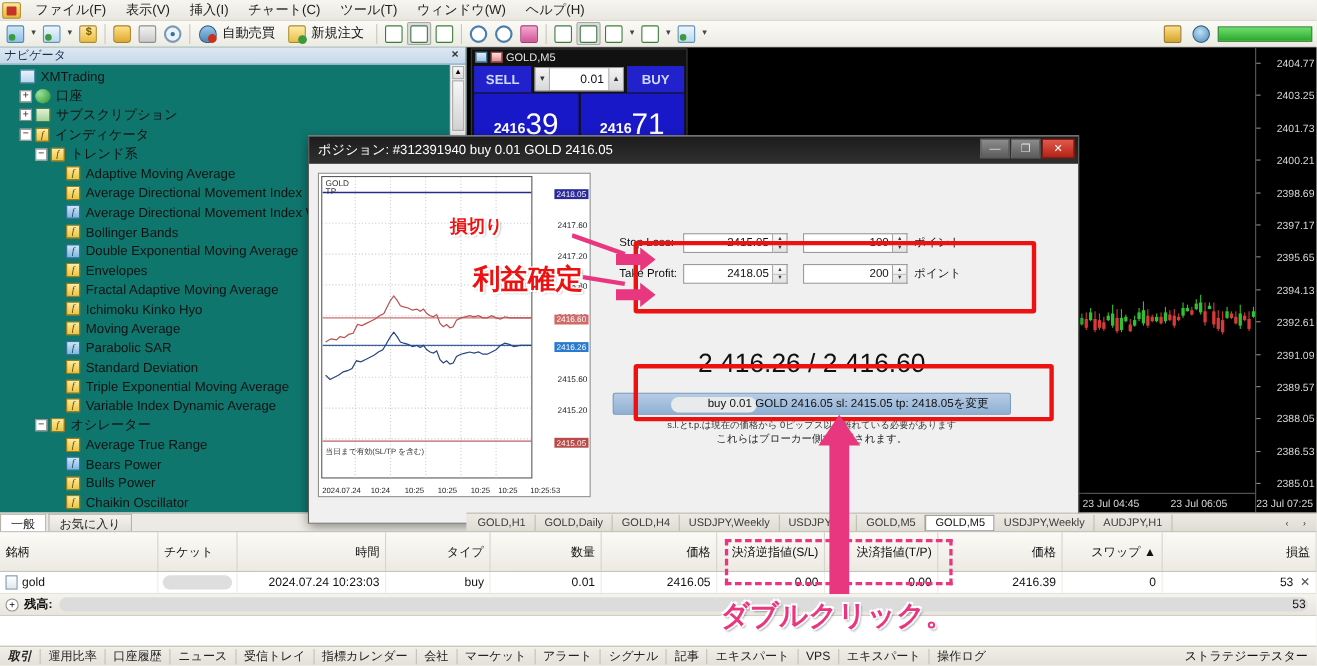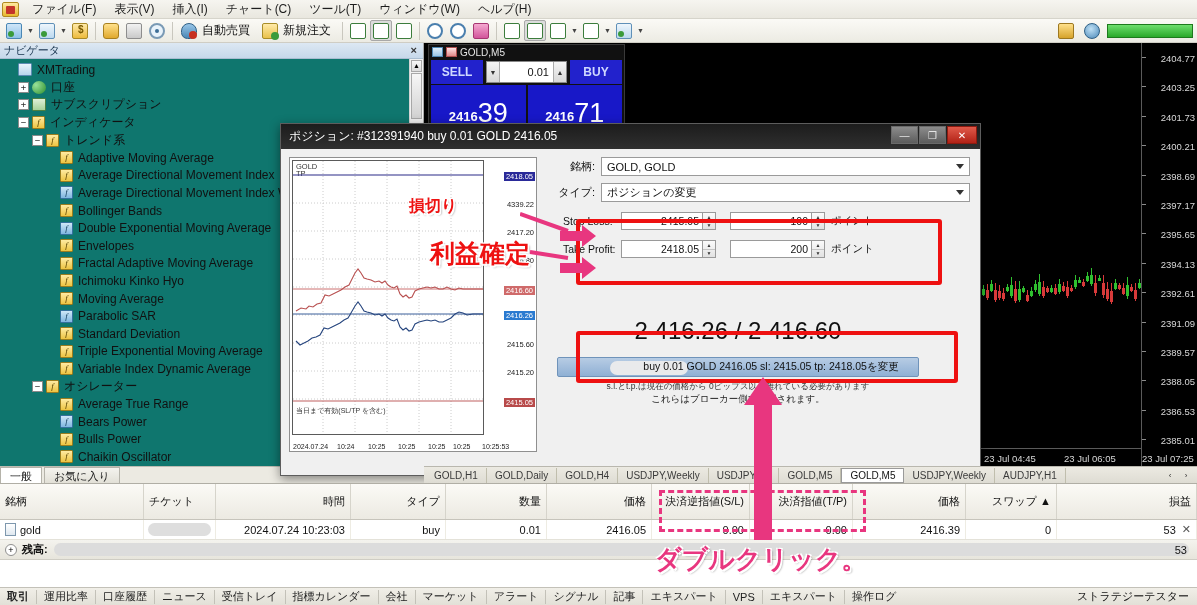--- a/index.html
+++ b/index.html
@@ -236,21 +236,21 @@
   .balrow { display:flex; align-items:center; height:20px; background:linear-gradient(#f4f3ee,#e7e5dc); border-bottom:1px solid #cfcdc4; padding-left:5px;}
   .balrow .plus { width:12px;height:12px; border:1px solid #8f8f8f; border-radius:50%; font-size:9px; line-height:10px; text-align:center; margin-right:5px; background:#fff;}
   .balrow .lbl { font-size:11px; font-weight:bold; color:#111; margin-right:6px;}
   .balrow .mask { flex:1; max-width:1140px; height:13px; background:#dcdcdc; border-radius:7px; margin-right:8px;}
   .balrow .val { font-size:11px; color:#111; position:absolute; right:10px;}
 
   
   .statusbar { position:absolute; left:0; top:587px; width:1197px; height:18px;
     background: linear-gradient(#f1efe8,#e2e0d7); border-top:1px solid #c3c1b8; display:flex; align-items:center;}
   .sbtab { font-size:11px; color:#222; padding:0 7px; border-right:1px solid #c3c1b8; height:14px; display:flex; align-items:center; white-space:nowrap;}
-  .sbtab.first { font-weight:bold; }
+  .sbtab.first { font-weight:bold;font-style:italic; }
   .sbtab.last { border-right:none; }
   .sb-right { margin-left:auto; font-size:11px; color:#111; padding-right:8px; white-space:nowrap;}
 </style>
 </head>
 <body>
 
 <div id="app">
 
   <div class="menubar">
     <div class="sysicon"></div>
@@ -964,21 +964,21 @@
             <line x1="0" y1="14" x2="196" y2="14" stroke="#2a2a88" stroke-width="1.2"></line>
             <line x1="0" y1="240" x2="196" y2="240" stroke="#c06060" stroke-width="1.2"></line>
             <line x1="0" y1="128" x2="196" y2="128" stroke="#cc7070" stroke-width="1"></line>
             <line x1="0" y1="153" x2="196" y2="153" stroke="#3a5f9a" stroke-width="1"></line>
             <polyline fill="none" stroke="#b85050" stroke-width="1.1" points="3,150 8,147 13,148 16,145 20,146 24,143 28,142 32,134 36,135 40,133 44,131 48,129 52,126 56,124 58,120 62,112 65,108 68,112 71,117 74,118 78,119 82,121 86,120 89,122 92,120 95,124 98,126 101,127 104,125 107,133 110,136 113,134 116,137 119,136 122,130 126,128 130,127 134,126 138,127 142,126 146,128 150,128 154,126 158,128 162,129 166,127 170,128 174,128 180,128 186,128 193,128"></polyline>
             <polyline fill="none" stroke="#26457e" stroke-width="1.1" points="3,180 7,184 11,182 15,180 19,177 23,176 27,174 31,167 35,168 39,166 43,164 47,162 51,159 55,157 58,152 62,145 65,141 68,145 71,150 74,151 78,152 82,154 86,153 89,155 92,153 95,157 98,159 101,160 104,158 107,166 110,169 113,167 116,170 119,169 122,163 126,161 130,160 134,159 138,160 142,159 146,161 150,161 154,159 158,157 162,153 166,151 170,152 174,154 180,153 186,153 193,153"></polyline>
           </svg>
           <div class="validity">当日まで有効(SL/TP を含む)</div>
         </div>
         <div id="dch-prices">
-            <div class="axlabel" style="top: 42px;">4339.22</div>
+            <div class="axlabel" style="top: 42px;">2417.60</div>
             <div class="axlabel" style="top: 70px;">2417.20</div>
             <div class="axlabel" style="top: 98px;">2416.80</div>
             <div class="axlabel" style="top: 126px;">2416.40</div>
             <div class="axlabel" style="top: 154px;">2416.00</div>
             <div class="axlabel" style="top: 182px;">2415.60</div>
             <div class="axlabel" style="top: 210px; padding-left: 14px;">2415.20</div>
             <div class="axbadge" style="top: 14px; background: rgb(42, 42, 153);">2418.05</div>
             <div class="axbadge" style="top: 128px; background: rgb(207, 106, 106);">2416.60</div>
             <div class="axbadge" style="top: 153px; background: rgb(42, 122, 208);">2416.26</div>
             <div class="axbadge" style="top: 240px; background: rgb(184, 74, 74);">2415.05</div>
@@ -987,36 +987,20 @@
             <div class="tlabel" style="left: 3px;">2024.07.24</div>
             <div class="tlabel" style="left: 47px;">10:24</div>
             <div class="tlabel" style="left: 78px;">10:25</div>
             <div class="tlabel" style="left: 108px;">10:25</div>
             <div class="tlabel" style="left: 138px;">10:25</div>
             <div class="tlabel" style="left: 163px;">10:25</div>
             <div class="tlabel" style="left: 192px;">10:25:53</div>
           </div>
       </div>
 
-      <div class="dform">
-        <div class="frow">
-          <div class="flabel">銘柄:</div>
-          <div class="fselect">
-            <span>GOLD, GOLD</span>
-            <span class="caret"></span>
-          </div>
-        </div>
-        <div class="frow">
-          <div class="flabel">タイプ:</div>
-          <div class="fselect">
-            <span>ポジションの変更</span>
-            <span class="caret"></span>
-          </div>
-        </div>
-      </div>
 
       <div class="sltp-block">
         <div class="sltp-row">
           <div class="sltp-label">Stop Loss:</div>
           <div class="numbox">2415.05</div>
           <div class="spinner">
               <div>▲</div>
               <div>▼</div>
             </div>
           <div class="gapbox"></div>

